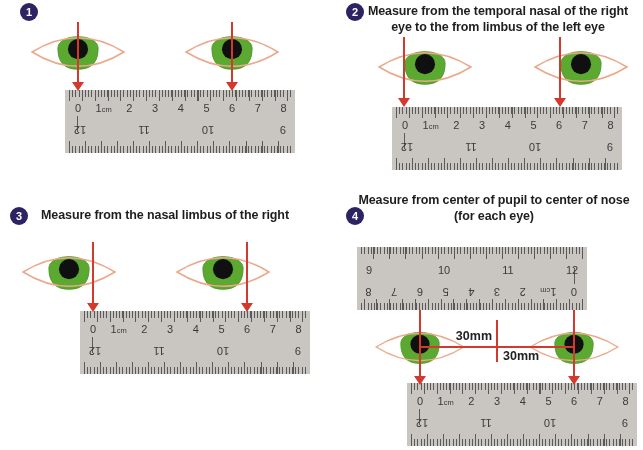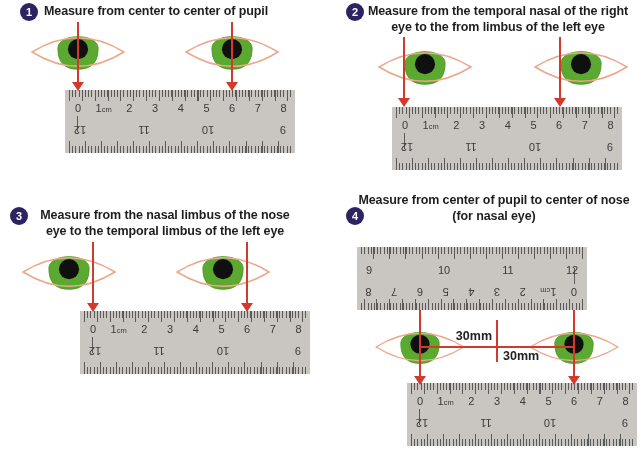--- a/index.html
+++ b/index.html
@@ -56,24 +56,20 @@
       <circle cx="50" cy="20" r="10.5" fill="var(--pupil)"></circle>
       <path d="M2,23 Q50,-7 98,23 Q50,53 2,23 Z" fill="none" stroke="var(--lid)" stroke-width="1.6"></path>
     </symbol>
   </defs>
 </svg>
 
 <div class="stage">
 
   <section class="panel p1">
     <span class="badge" style="left:20px;top:3px">1</span>
-    <div class="title" style="left:44px;top:4px;width:270px">
-      <div>Measure from center to center of pupil</div>
-      <div></div>
-    </div>
     <svg class="eye" style="left:30px;top:30px" width="96" height="44" viewBox="0 0 100 46">
         <use href="#eye-shape"></use>
       </svg>
     <svg class="eye" style="left:184px;top:30px" width="96" height="44" viewBox="0 0 100 46">
         <use href="#eye-shape"></use>
       </svg>
     <div class="ruler" style="left:65px;top:90px">
       <i class="tk t-sm"></i>
       <i class="tk t-lg"></i>
       <div class="nums top">
@@ -149,22 +145,21 @@
       </div>
     <div class="arrow" style="left:224px;top:37px;height:70px">
         <i class="stem"></i>
         <i class="head"></i>
       </div>
   </section>
 
   <section class="panel p3">
     <span class="badge" style="left:10px;top:17px">3</span>
     <div class="title center" style="left:24px;top:18px;width:282px">
-      <div>Measure from the nasal limbus of the nose</div>
-      <div>eye to the temporal limbus of the left eye</div>
+      <div>Measure from the nasal limbus of the right</div>
     </div>
     <svg class="eye" style="left:21px;top:60px" width="96" height="44" viewBox="0 0 100 46">
         <use href="#eye-shape"></use>
       </svg>
     <svg class="eye" style="left:175px;top:60px" width="96" height="44" viewBox="0 0 100 46">
         <use href="#eye-shape"></use>
       </svg>
     <div class="ruler" style="left:80px;top:121px">
       <i class="tk t-sm"></i>
       <i class="tk t-lg"></i>
@@ -196,21 +191,21 @@
     <div class="arrow" style="left:241px;top:52px;height:70px">
         <i class="stem"></i>
         <i class="head"></i>
       </div>
   </section>
 
   <section class="panel p4">
     <span class="badge" style="left:16px;top:17px">4</span>
     <div class="title center" style="left:24px;top:3px;width:280px">
       <div>Measure from center of pupil to center of nose</div>
-      <div>(for nasal eye)</div>
+      <div>(for each eye)</div>
     </div>
 
     <div class="ruler flipped" style="left:27px;top:57px">
       <i class="tk t-sm"></i>
       <i class="tk t-lg"></i>
       <div class="nums top">
           <span class="num" style="left: 5.65%;">0</span>
           <span class="num" style="left: 16.8%;">1<span class="unit">cm</span></span>
           <span class="num" style="left: 28%;">2</span>
           <span class="num" style="left: 39.2%;">3</span>

